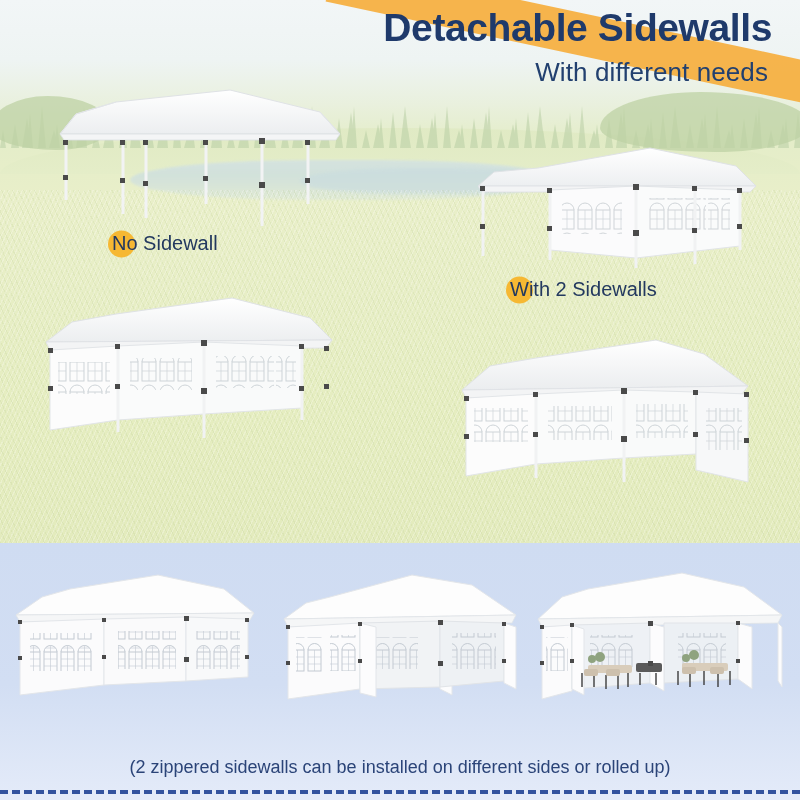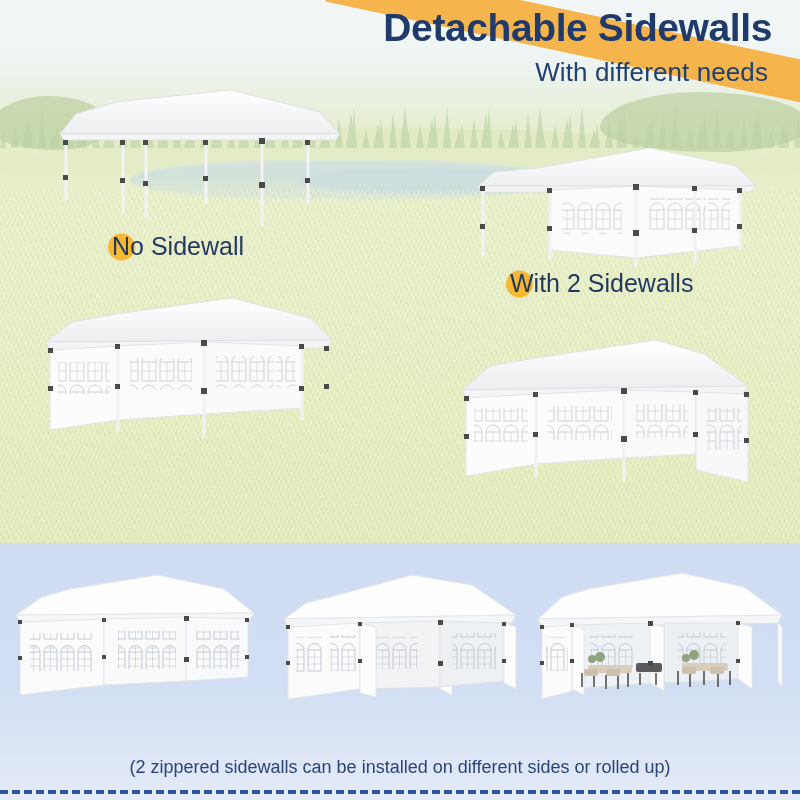--- a/index.html
+++ b/index.html
@@ -76,21 +76,21 @@
     margin-top: 8px; letter-spacing: .1px;
   }
 
   
   .tent { position: absolute; }
   .tent svg { display: block; overflow: visible; }
 
   
   .label {
     position: absolute; display: flex; align-items: center;
-    font-size: 25px; color: #23395f; white-space: nowrap;
+    font-size: 20px; color: #23395f; white-space: nowrap;
   }
   .label .dot {
     position: absolute; left: -4px; top: 50%; transform: translateY(-50%);
     width: 27px; height: 27px; border-radius: 50%;
     background: #f6b833; z-index: 0;
   }
   .label .txt { position: relative; z-index: 1; }
 
   
   .bottom {
@@ -307,21 +307,21 @@
             <rect x="97" y="86" width="5" height="5"></rect>
           <rect x="183" y="44" width="6" height="6"></rect>
             <rect x="183" y="90" width="6" height="6"></rect>
           <rect x="242" y="46" width="5" height="5"></rect>
             <rect x="242" y="88" width="5" height="5"></rect>
           <rect x="287" y="48" width="5" height="5"></rect>
             <rect x="287" y="84" width="5" height="5"></rect>
         </g>
       </svg>
     </div>
-    <div class="label" style="left:510px; top:269px;">
+    <div class="label" style="left:510px; top:278px;">
       <span class="dot"></span>
       <span class="txt">With 2 Sidewalls</span>
     </div>
 
     <div class="tent" style="left:32px; top:292px;">
       <svg width="330" height="160" viewBox="0 0 330 160">
         <defs>
           <linearGradient id="roofC" x1="0" y1="0" x2="0" y2="1">
             <stop offset="0" stop-color="#ffffff"></stop>
               <stop offset="1" stop-color="#eceef0"></stop>

